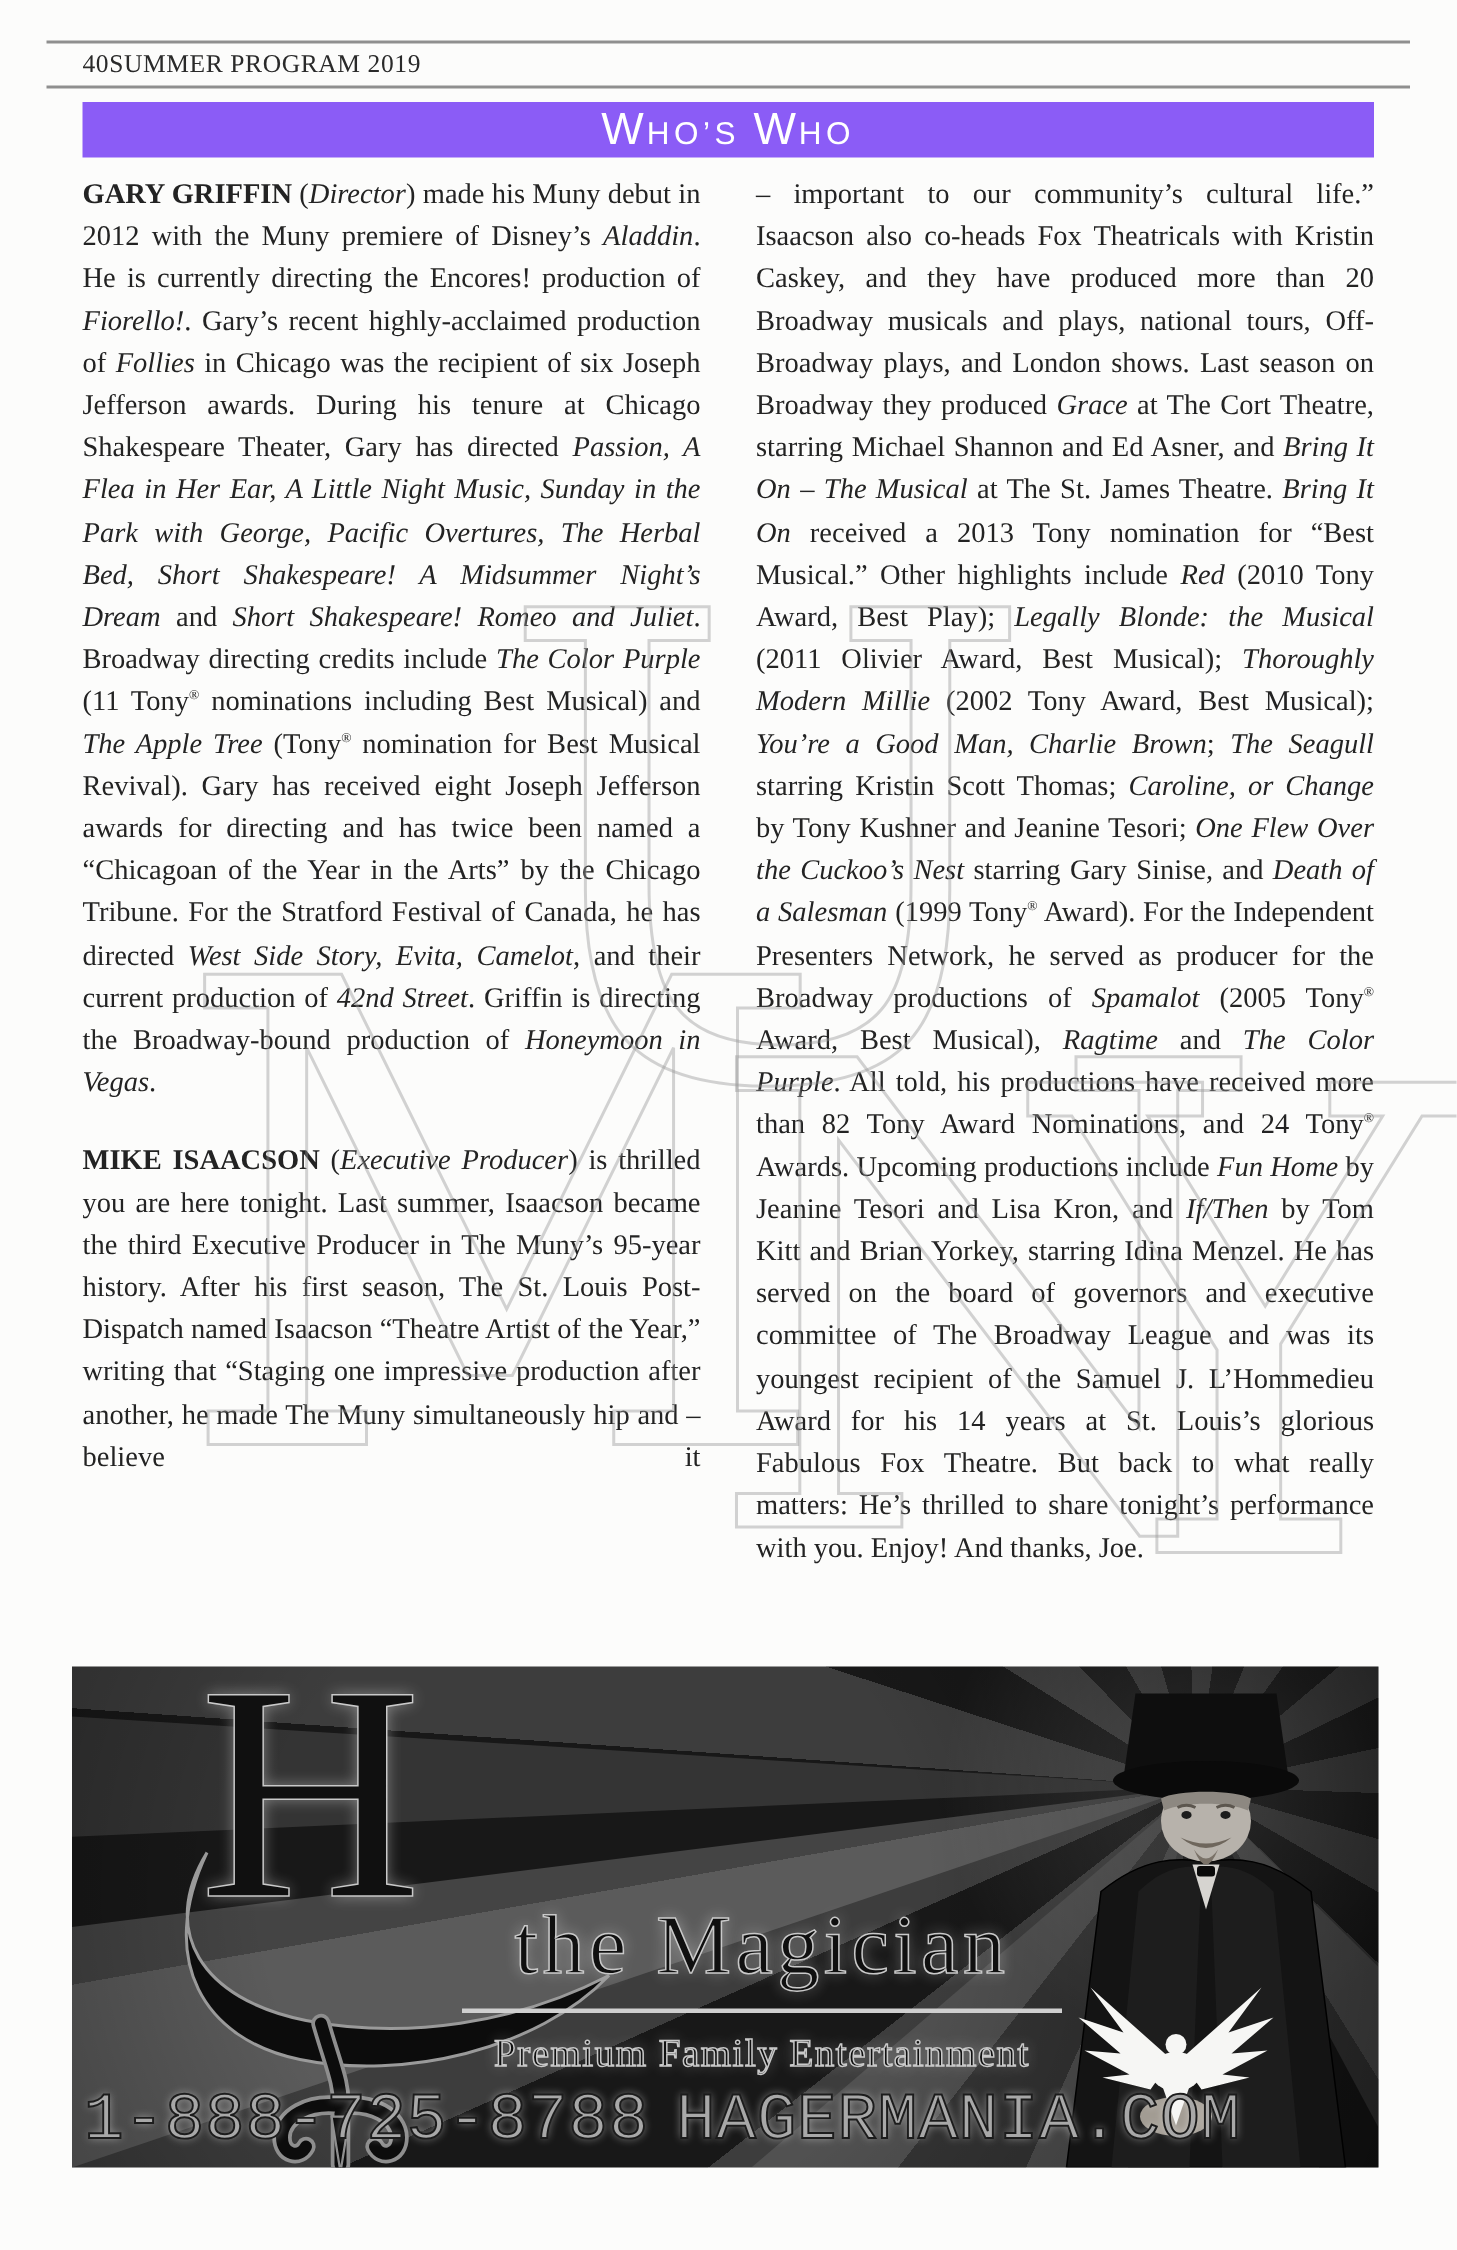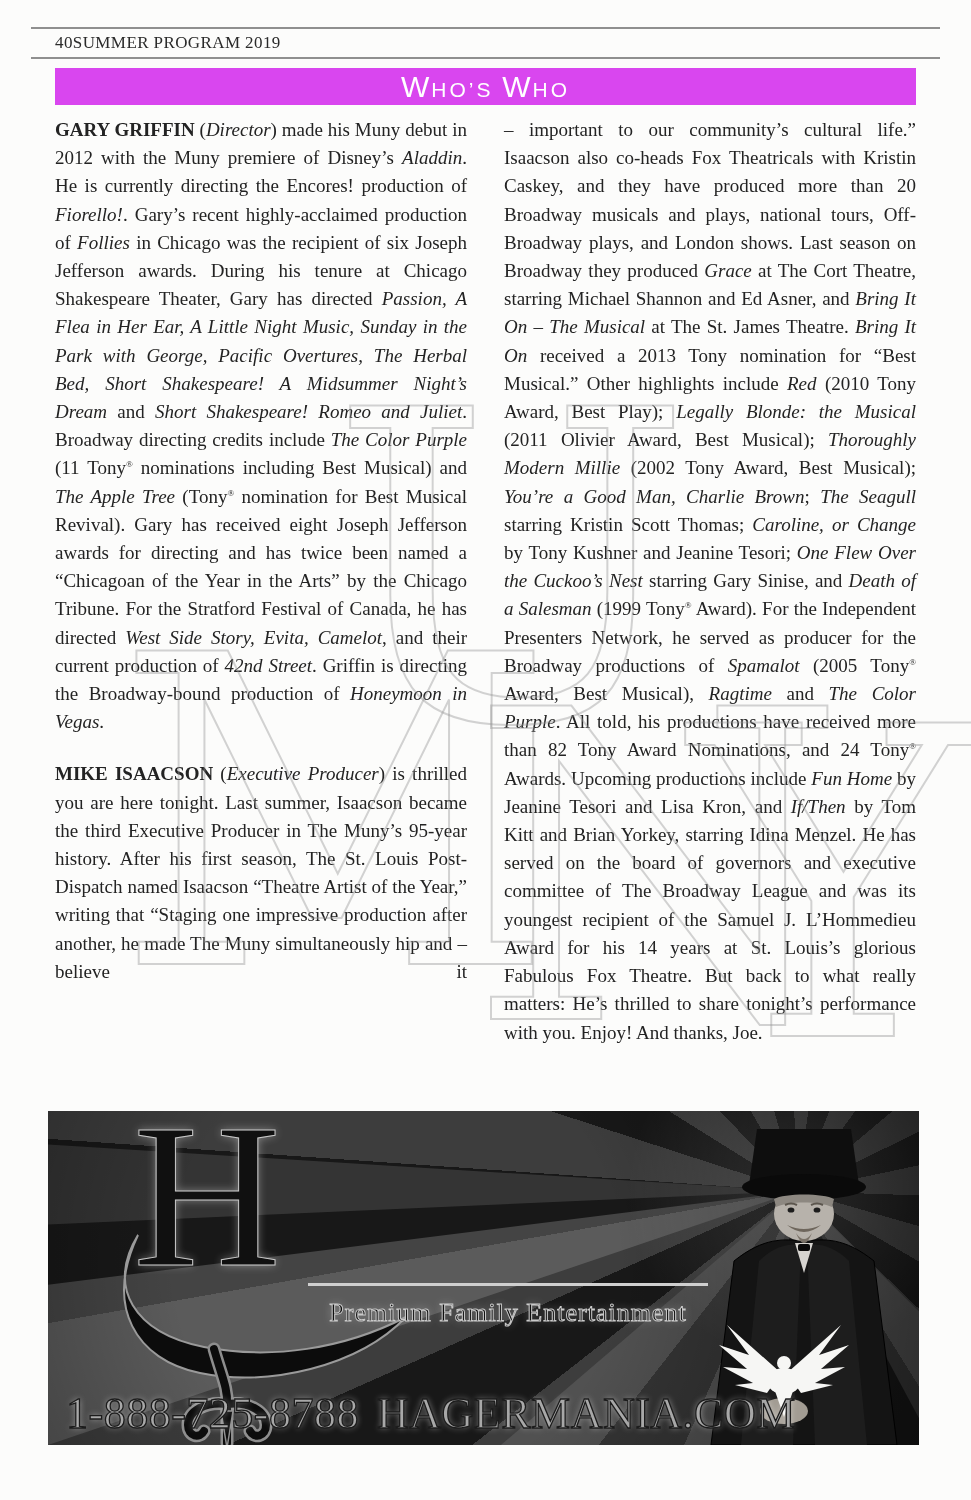--- a/index.html
+++ b/index.html
@@ -13,21 +13,21 @@
   .rule{position:absolute;left:31px;right:31px;height:2px;background:#8f8f8f;}
   .rule-top{top:27px;}
   .rule-mid{top:57px;}
   .header-row{
     position:absolute;top:32px;left:55px;right:42px;height:22px;
     display:flex;align-items:center;
     font-size:17px;letter-spacing:.4px;color:#2a2a2a;
   }
   .banner{
     position:absolute;top:68px;left:55px;right:55px;height:37px;
-    background:#d946ef;color:#ffffff;
+    background:#8b5cf6;color:#ffffff;
     display:flex;align-items:center;justify-content:center;
   }
   .banner p{margin:0;display:inline;}
   .banner .seg-w{font-family:"Liberation Sans",sans-serif;font-size:30px;font-weight:500;letter-spacing:2px;}
   .banner .seg-sc{font-family:"Liberation Sans",sans-serif;font-size:21px;font-weight:500;letter-spacing:3px;white-space:pre;}
   
   .columns{
     position:absolute;top:116px;left:55px;width:861px;
     display:flex;gap:37px;z-index:1;
   }
@@ -74,22 +74,22 @@
   .brand-rest{
     position:absolute;left:203px;top:48px;z-index:12;
     font-size:102px;line-height:1;letter-spacing:2px;font-family:"Liberation Serif",serif;
   }
   .ad-center{position:absolute;left:250px;top:158px;width:420px;text-align:center;z-index:12;}
   .ad-sub{font-size:56px;line-height:1;letter-spacing:3px;font-family:"Liberation Serif",serif;}
   .ad-rule{margin:14px auto 0 auto;width:400px;height:3px;background:#cfcfcf;
     box-shadow:0 5px 0 -2px #9b9b9b;}
   .ad-tag{margin-top:12px;font-size:26px;letter-spacing:1px;font-family:"Liberation Serif",serif;}
   .ad-phone{
-    position:absolute;left:18px;bottom:6px;z-index:12;
-    font-family:Liberation Serif, serif;font-size:44px;font-weight:500;letter-spacing:.5px;
+    position:absolute;left:8px;bottom:6px;z-index:12;
+    font-family:Liberation Mono, monospace;font-size:44px;font-weight:500;letter-spacing:.5px;
     color:#a8a8a8;-webkit-text-stroke:1.3px #1c1c1c;
     text-shadow:0 0 6px rgba(255,255,255,.5);white-space:nowrap;
   }
   .ad-phone .gap{display:inline-block;width:18px;}
   .flourish{position:absolute;left:48px;top:118px;z-index:11;}
   .magician{position:absolute;right:0;top:0;z-index:11;}
 </style>
 </head>
 <body>
 
@@ -170,20 +170,21 @@
         <path d="M98,262 L152,214 L130,244 L160,234 L132,258 L156,256 L126,272 L144,274 L112,282 Z"></path>
         <ellipse cx="95" cy="270" rx="17" ry="13"></ellipse>
         <circle cx="95" cy="252" r="7"></circle>
         <polygon points="86,280 104,280 95,306"></polygon>
       </g>
     </svg>
 
     <div class="brand-h engraved">H</div>
 
     <div class="ad-center">
+      <div class="ad-sub engraved">the Magician</div>
       <div class="ad-rule"></div>
       <div class="ad-tag engraved">Premium Family Entertainment</div>
     </div>
 
     <div class="ad-phone">
       <span>1-888-725-8788</span><span class="gap"></span><span>HAGERMANIA.COM</span>
     </div>
   </div>
 
 </div>

